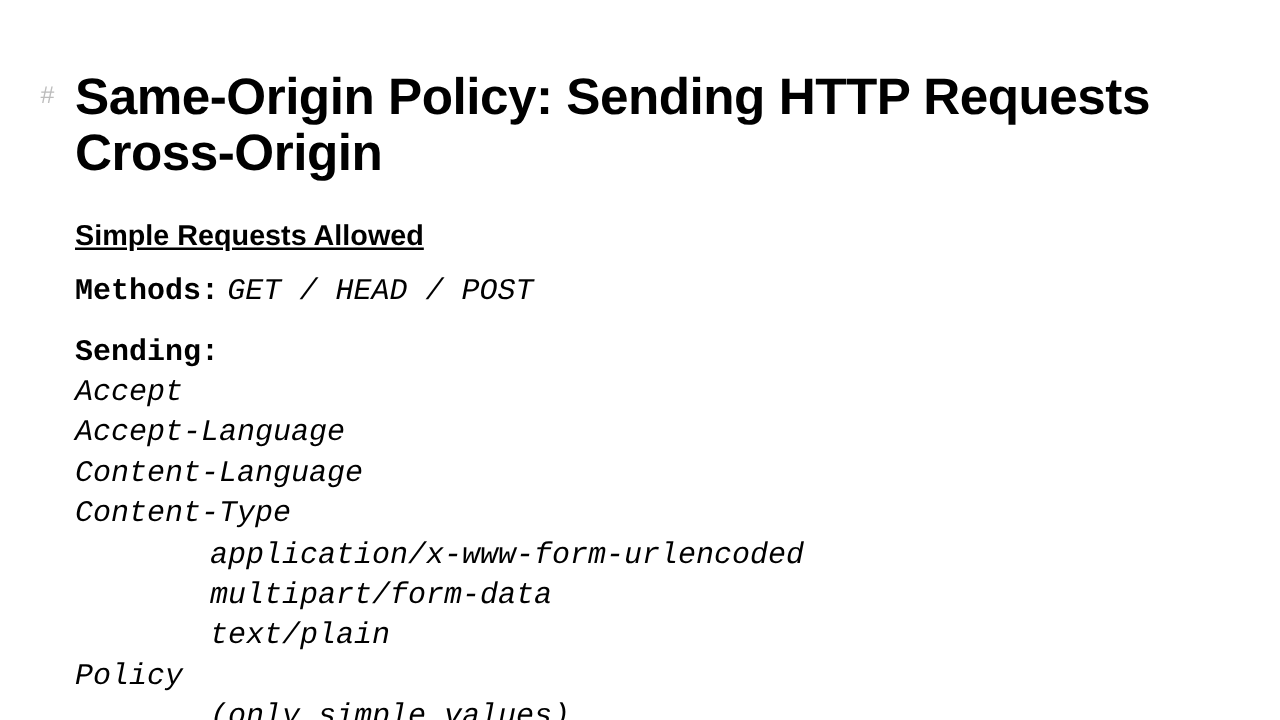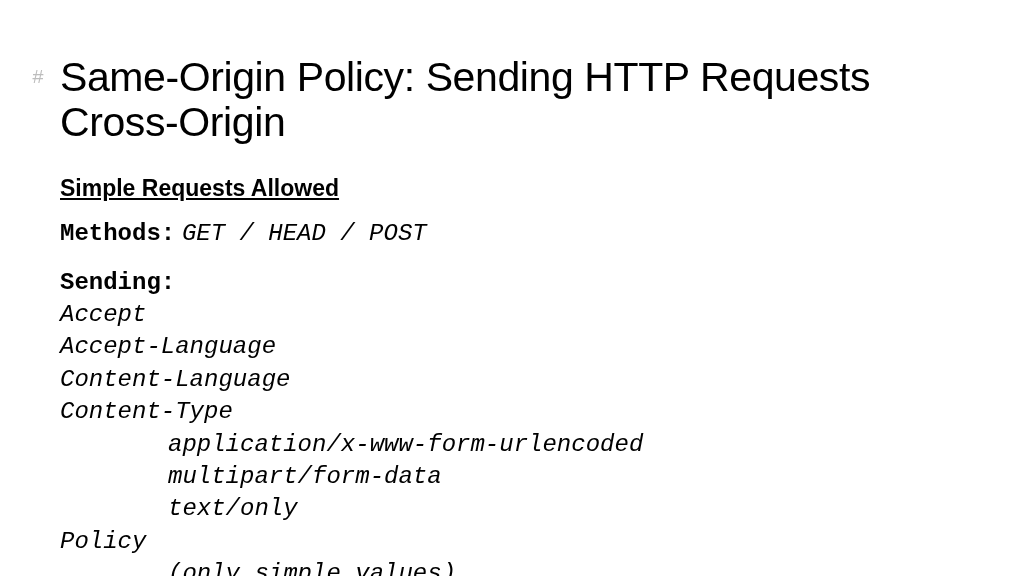--- a/index.html
+++ b/index.html
@@ -24,21 +24,21 @@
     left: 32px;
     top: 66px;
     color: #bdbdbd;
     font-family: "Courier New", Courier, monospace;
     font-size: 20px;
     font-weight: 400;
   }
   .title {
     font-family: "Arial Narrow", "Helvetica Condensed", "Helvetica Neue", Arial, sans-serif;
     font-stretch: condensed;
-    font-weight: 400;
+    font-weight: 700;
     font-size: 41px;
     letter-spacing: -0.4px;
     margin: 0 0 30px 0;
     line-height: 1.1;
   }
   .subhead {
     font-family: "Helvetica Neue", Arial, sans-serif;
     font-weight: 700;
     font-size: 23px;
     margin: 0 0 14px 0;
@@ -86,18 +86,18 @@
   </div>
 
   <div class="headers-block">
     <div><span class="mono-label">Sending:</span></div>
     <div class="mono">Accept</div>
     <div class="mono">Accept-Language</div>
     <div class="mono">Content-Language</div>
     <div class="mono">Content-Type</div>
     <div class="mono"><span class="indent">application/x-www-form-urlencoded</span></div>
     <div class="mono"><span class="indent">multipart/form-data</span></div>
-    <div class="mono"><span class="indent">text/only</span></div>
+    <div class="mono"><span class="indent">text/plain</span></div>
     <div class="mono">Policy</div>
     <div class="mono"><span class="indent">(only simple values)</span></div>
   </div>
 
 </div>
 
 </body></html>

